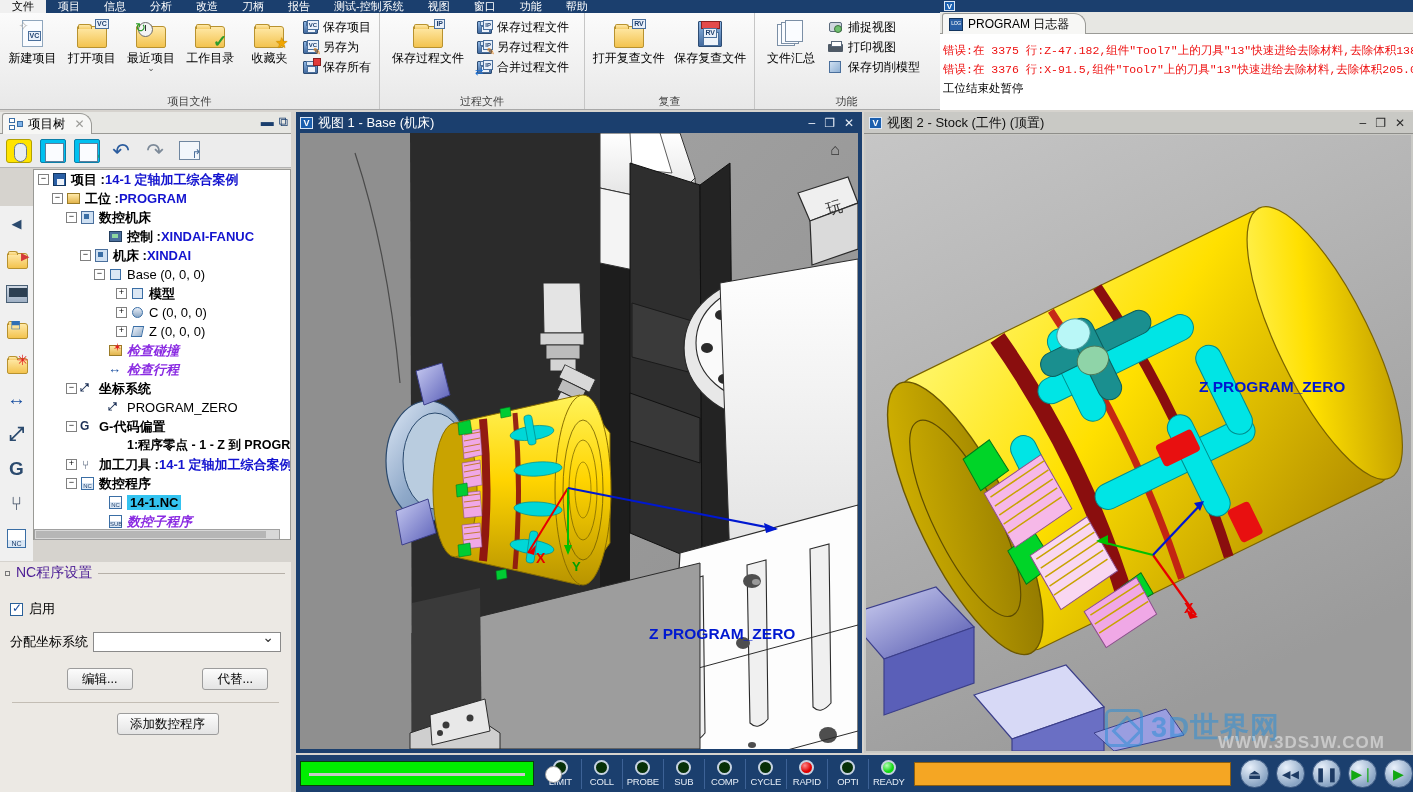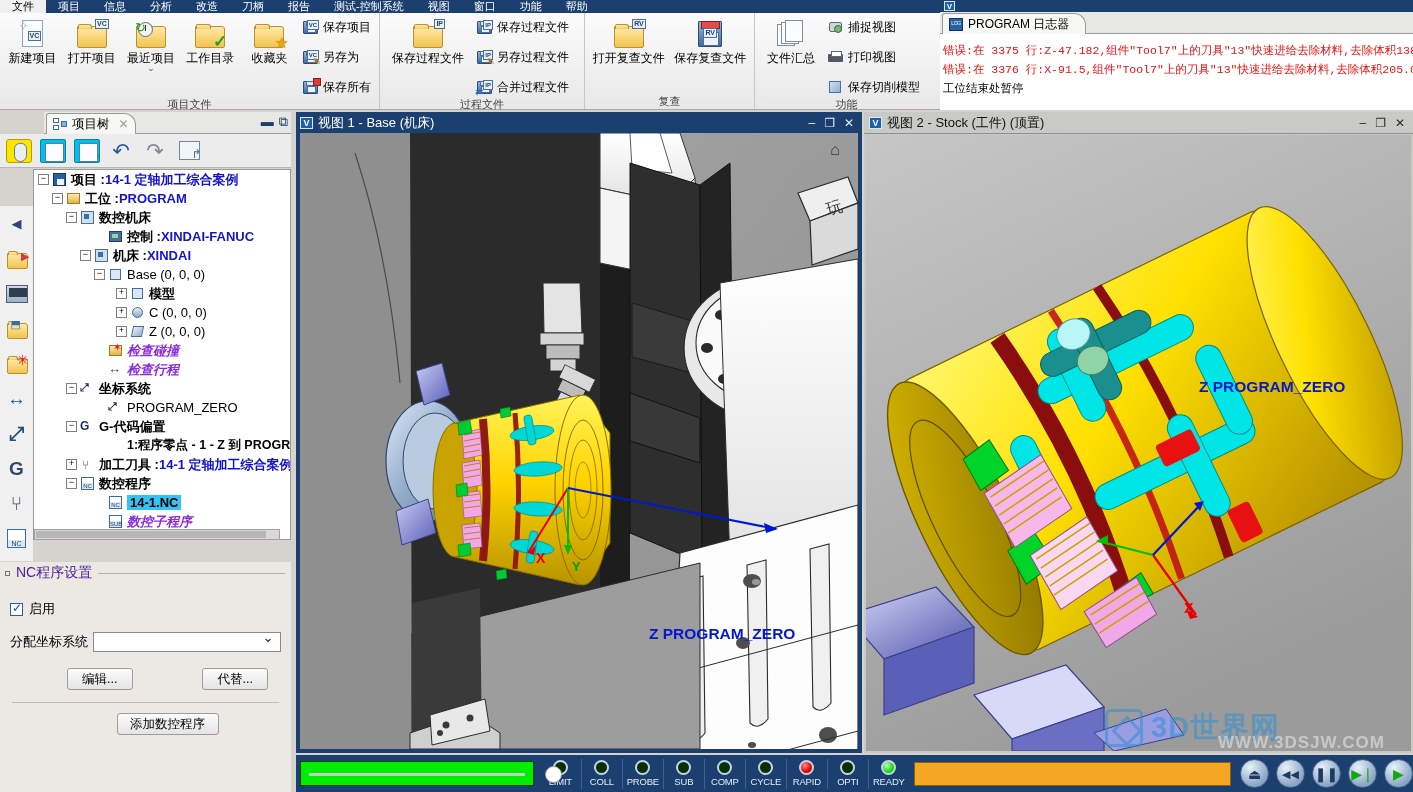--- a/index.html
+++ b/index.html
@@ -26,21 +26,21 @@
     display:flex; align-items:stretch; border-bottom:1px solid #a8a8a8;
   }
   .rb-group { display:flex; flex-direction:column; border-right:1px solid #c6c6c6; padding:2px 4px 0 4px; position:relative;}
   .rb-group-inner { display:flex; flex:1; align-items:flex-start; gap:2px; }
   .rb-group-title { text-align:center; font-size:11px; color:#444; padding-bottom:2px; height:15px;}
   .rb-big {
     width:62px; display:flex; flex-direction:column; align-items:center; justify-content:flex-start;
     padding-top:4px; cursor:default;
   }
   .rb-big-label { font-size:12px; text-align:center; line-height:14px; margin-top:2px; white-space:nowrap;}
-  .rb-col { display:flex; flex-direction:column; justify-content:flex-start; padding-top:3px; gap:11px;}
+  .rb-col { display:flex; flex-direction:column; justify-content:flex-start; padding-top:3px; gap:1px;}
   .rb-small { display:flex; align-items:center; gap:4px; padding:1px 4px 1px 2px; white-space:nowrap; font-size:12px; }
   .chev { font-size:9px; color:#555; line-height:6px; }
 
   
   .ic { position:relative; display:inline-block; flex:none; }
   .ic-32 { width:34px; height:30px; }
   .ic-16 { width:17px; height:15px; }
   .folder {
     position:absolute; left:2px; bottom:1px; width:88%; height:72%;
     background:linear-gradient(#ffe9a8,#f3c34e); border:1px solid #b8922f; border-radius:1px 3px 2px 2px;
@@ -102,21 +102,21 @@
   .log-cut { color:#1b3f6e; height:6px; overflow:hidden; font-size:11px; line-height:11px;}
 
   
   #lefttools { position:absolute; left:0; top:206px; width:33px; height:355px; background:#f0f0f0; }
   .lt-item { width:33px; height:35px; display:flex; align-items:center; justify-content:center; }
   .lt-gl { font-size:19px; line-height:19px; color:#2b4a6e; }
 
   
   #tree-panel { position:absolute; left:0; top:112px; width:291px; height:448px; }
   #tree-cap {
-    height:22px; background:#e7e7e3; position:relative; border-bottom:1px solid #9a9a96;margin-left:44px;
+    height:22px; background:#e7e7e3; position:relative; border-bottom:1px solid #9a9a96;
   }
   #tree-tab {
     position:absolute; left:2px; top:1px; height:21px; padding:0 6px; background:#f7f7f5;
     border:1px solid #9a9a96; border-bottom:none; display:flex; align-items:center; gap:5px;
     font-size:12.5px; border-radius:3px 12px 0 0;
   }
   .treeico { width:14px; height:13px; position:relative;}
   .treeico i { position:absolute; background:#fff; border:1px solid #3a6ea5; }
   .treeico i:nth-child(1){left:0;top:0;width:6px;height:5px;}
   .treeico i:nth-child(2){left:0;top:7px;width:6px;height:5px;}

